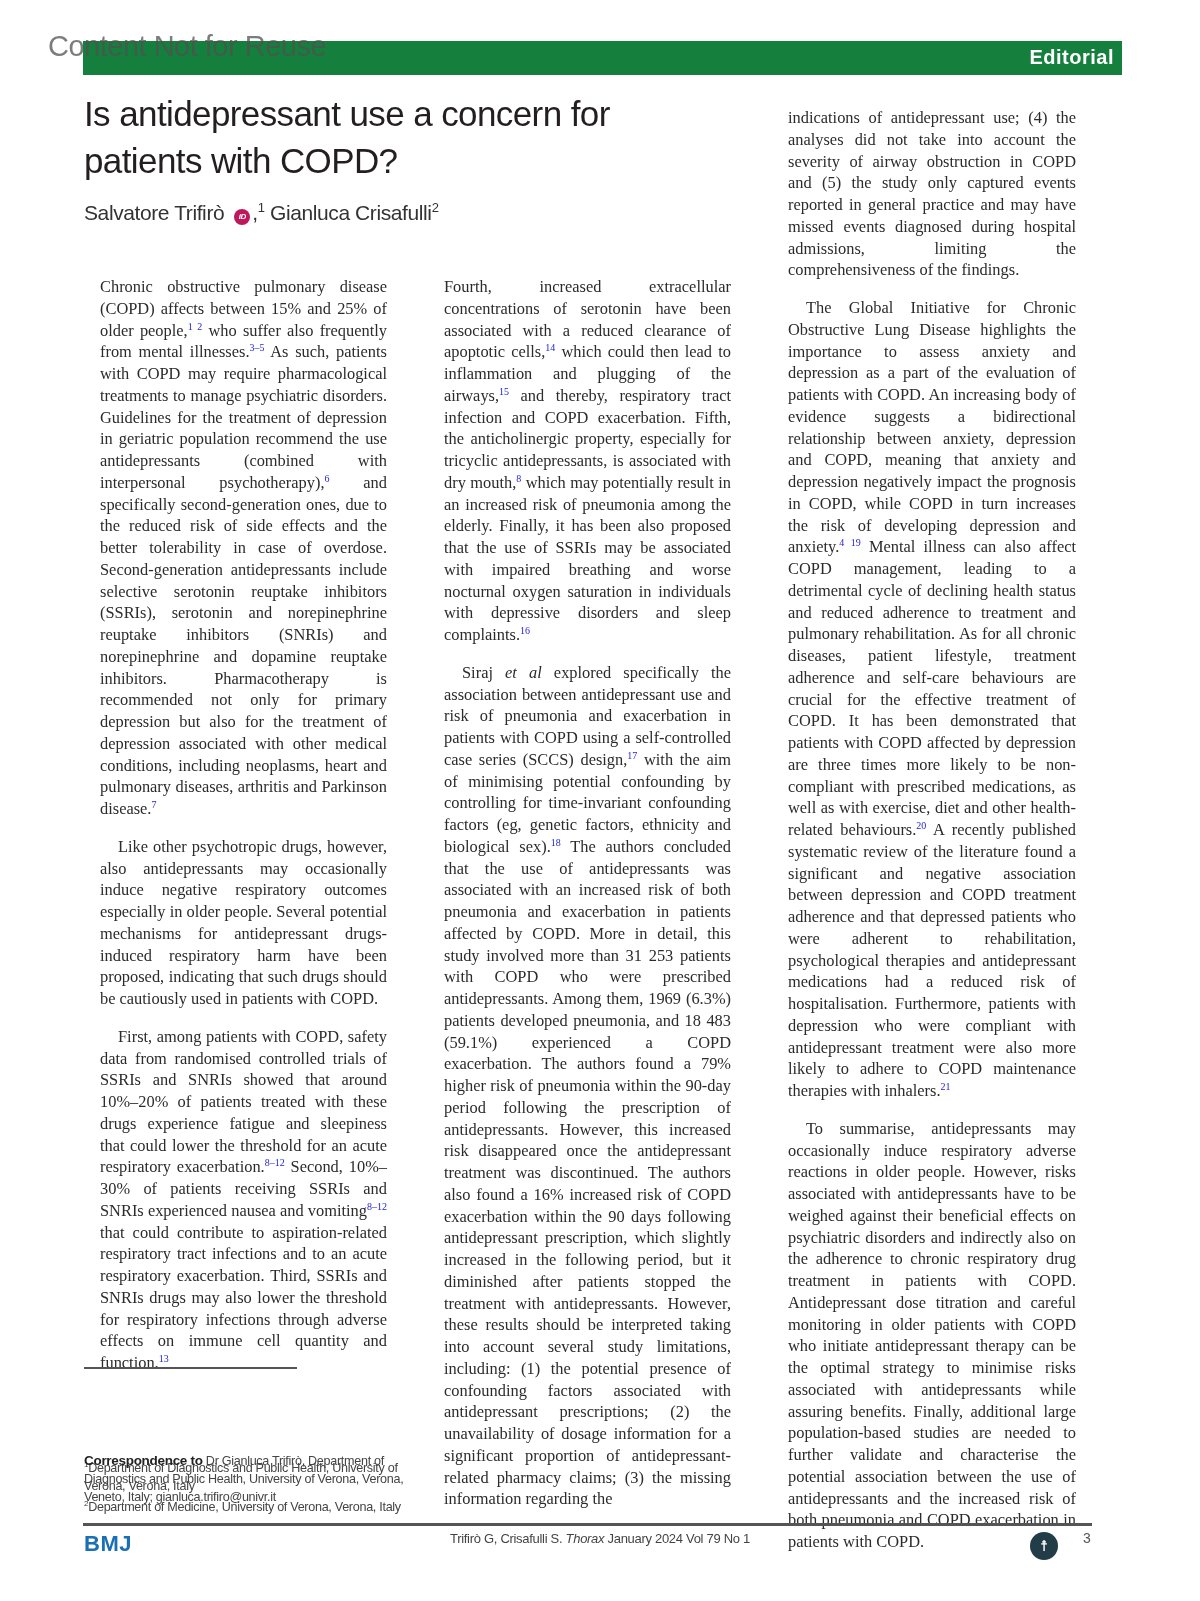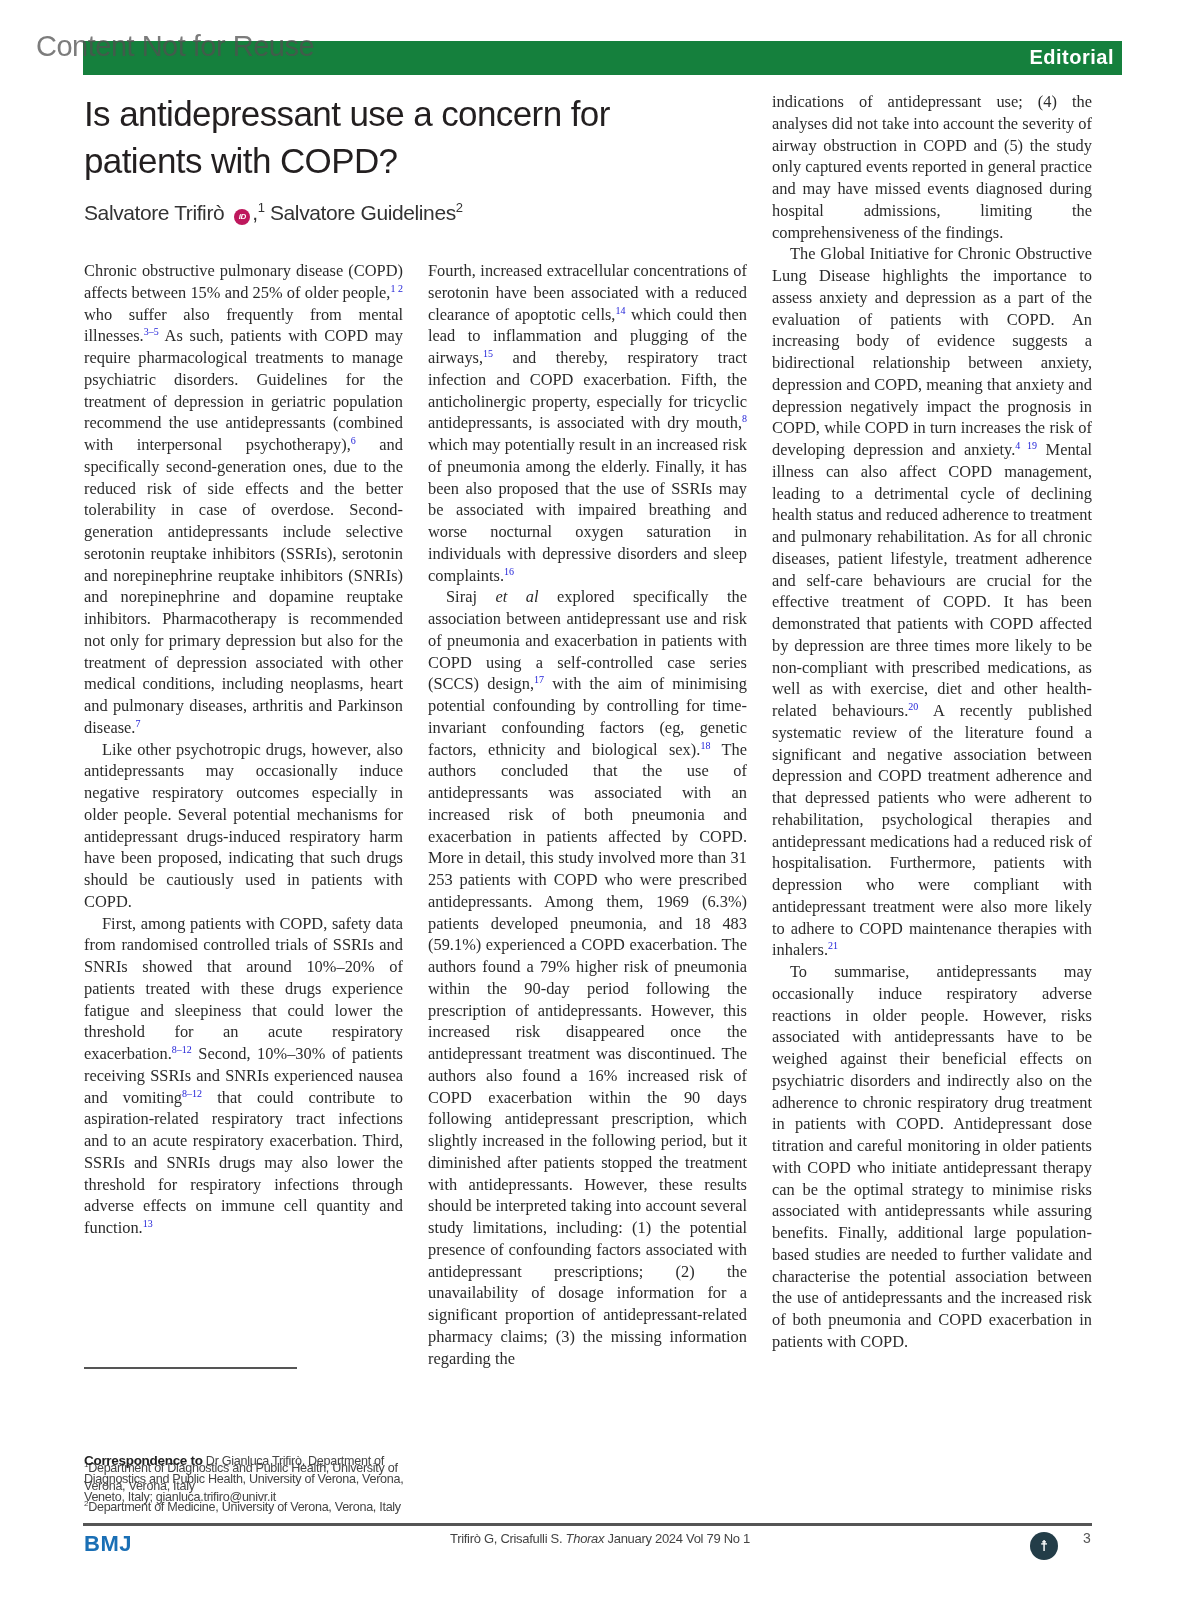--- a/index.html
+++ b/index.html
@@ -1,25 +1,25 @@
 <!DOCTYPE html>
 <html><head>
 <meta charset="utf-8">
 <style>
   html, body { margin: 0; padding: 0; background: #ffffff; }
   body { width: 1200px; height: 1601px; position: relative; overflow: hidden; font-family: "Liberation Serif", serif; color: #2b2b2b; }
-  .watermark { position: absolute; left: 36px; top: 30px; font-family: "Liberation Sans", sans-serif; font-size: 29px; color: rgba(80,80,80,0.75); z-index: 3; letter-spacing: -0.5px; }
+  .watermark { position: absolute; left: 48px; top: 30px; font-family: "Liberation Sans", sans-serif; font-size: 29px; color: rgba(80,80,80,0.75); z-index: 3; letter-spacing: -0.5px; }
   .topbar { position: absolute; left: 83px; top: 41px; width: 1039px; height: 34px; background: #15803d; z-index: 1; }
   .topbar .label { position: absolute; right: 8px; top: 5px; color: #ffffff; font-family: "Liberation Sans", sans-serif; font-weight: bold; font-size: 20px; letter-spacing: 0.5px; }
   .title { position: absolute; left: 84px; top: 90px; width: 620px; font-family: "Liberation Sans", sans-serif; font-weight: normal; font-size: 35px; line-height: 47px; color: #231f20; letter-spacing: -0.6px; margin: 0; }
   .authors { position: absolute; left: 84px; top: 200px; font-family: "Liberation Sans", sans-serif; font-size: 21px; color: #333; letter-spacing: -0.4px; }
   .authors sup { font-size: 13px; }
   .orcid { display: inline-block; width: 16px; height: 16px; border-radius: 50%; background: #be185d; color: #fff; font-size: 8px; line-height: 16px; text-align: center; vertical-align: 1px; margin: 0 2px 0 10px; font-weight: bold; font-style: italic; }
   .col { position: absolute; font-size: 16.4px; line-height: 21.75px; text-align: justify; hyphens: manual; }
-  .col p { margin: 0; }
+  .col p { margin: 16px; }
   .col p.indent { text-indent: 18px; }
   .col1 { left: 84px; top: 260px; width: 319px; }
   .col2 { left: 428px; top: 260px; width: 319px; }
   .col3 { left: 772px; top: 91px; width: 320px; }
   sup.ref { color: #2323d8; font-size: 10px; line-height: 0; vertical-align: super; }
   .rule-short { position: absolute; left: 84px; top: 1367px; width: 213px; height: 2px; background: #555; }
   .affil { position: absolute; left: 84px; top: 1412px; width: 320px; font-family: "Liberation Sans", sans-serif; font-size: 12.6px; line-height: 18px; color: #444; letter-spacing: -0.3px; margin-top: 44px; }
   .affil p { margin: 0; }
   .affil sup { font-size: 8px; }
   .corr { position: absolute; left: 84px; top: 1452px; width: 320px; font-family: "Liberation Sans", sans-serif; font-size: 12.6px; line-height: 18px; color: #444; letter-spacing: -0.3px; }
@@ -37,21 +37,21 @@
 <div class="watermark">Content Not for Reuse</div>
 
 <div class="topbar">
   <span class="label">Editorial</span>
 </div>
 
 <h1 class="title">Is antidepressant use a concern for patients with COPD?</h1>
 
 <div class="authors">
   <span>Salvatore Trifirò</span><span class="orcid">iD</span><span>,</span><sup>1</sup>
-  <span>Salvatore Guidelines</span><sup>2</sup>
+  <span>Gianluca Crisafulli</span><sup>2</sup>
 </div>
 
 <div class="col col1">
     <p><span>Chronic obstructive pulmonary disease (COPD) affects between 15% and 25% of older people,</span><sup class="ref">1 2</sup><span> who suffer also frequently from mental illnesses.</span><sup class="ref">3–5</sup><span> As such, patients with COPD may require pharmacological treatments to manage psychiatric disorders. Guidelines for the treatment of depression in geriatric population recommend the use antidepressants (combined with interpersonal psychotherapy),</span><sup class="ref">6</sup><span> and specifically second-generation ones, due to the reduced risk of side effects and the better tolerability in case of overdose. Second-generation antidepressants include selective serotonin reuptake inhibitors (SSRIs), serotonin and norepinephrine reuptake inhibitors (SNRIs) and norepinephrine and dopamine reuptake inhibitors. Pharmacotherapy is recommended not only for primary depression but also for the treatment of depression associated with other medical conditions, including neoplasms, heart and pulmonary diseases, arthritis and Parkinson disease.</span><sup class="ref">7</sup></p>
     <p class="indent"><span>Like other psychotropic drugs, however, also antidepressants may occasionally induce negative respiratory outcomes especially in older people. Several potential mechanisms for antidepressant drugs-induced respiratory harm have been proposed, indicating that such drugs should be cautiously used in patients with COPD.</span></p>
     <p class="indent"><span>First, among patients with COPD, safety data from randomised controlled trials of SSRIs and SNRIs showed that around 10%–20% of patients treated with these drugs experience fatigue and sleepiness that could lower the threshold for an acute respiratory exacerbation.</span><sup class="ref">8–12</sup><span> Second, 10%–30% of patients receiving SSRIs and SNRIs experienced nausea and vomiting</span><sup class="ref">8–12</sup><span> that could contribute to aspiration-related respiratory tract infections and to an acute respiratory exacerbation. Third, SSRIs and SNRIs drugs may also lower the threshold for respiratory infections through adverse effects on immune cell quantity and function.</span><sup class="ref">13</sup></p>
   </div>
 <div class="col col2">
     <p><span>Fourth, increased extracellular concentrations of serotonin have been associated with a reduced clearance of apoptotic cells,</span><sup class="ref">14</sup><span> which could then lead to inflammation and plugging of the airways,</span><sup class="ref">15</sup><span> and thereby, respiratory tract infection and COPD exacerbation. Fifth, the anticholinergic property, especially for tricyclic antidepressants, is associated with dry mouth,</span><sup class="ref">8</sup><span> which may potentially result in an increased risk of pneumonia among the elderly. Finally, it has been also proposed that the use of SSRIs may be associated with impaired breathing and worse nocturnal oxygen saturation in individuals with depressive disorders and sleep complaints.</span><sup class="ref">16</sup></p>
     <p class="indent"><span>Siraj </span><i>et al</i><span> explored specifically the association between antidepressant use and risk of pneumonia and exacerbation in patients with COPD using a self-controlled case series (SCCS) design,</span><sup class="ref">17</sup><span> with the aim of minimising potential confounding by controlling for time-invariant confounding factors (eg, genetic factors, ethnicity and biological sex).</span><sup class="ref">18</sup><span> The authors concluded that the use of antidepressants was associated with an increased risk of both pneumonia and exacerbation in patients affected by COPD. More in detail, this study involved more than 31 253 patients with COPD who were prescribed antidepressants. Among them, 1969 (6.3%) patients developed pneumonia, and 18 483 (59.1%) experienced a COPD exacerbation. The authors found a 79% higher risk of pneumonia within the 90-day period following the prescription of antidepressants. However, this increased risk disappeared once the antidepressant treatment was discontinued. The authors also found a 16% increased risk of COPD exacerbation within the 90 days following antidepressant prescription, which slightly increased in the following period, but it diminished after patients stopped the treatment with antidepressants. However, these results should be interpreted taking into account several study limitations, including: (1) the potential presence of confounding factors associated with antidepressant prescriptions; (2) the unavailability of dosage information for a significant proportion of antidepressant-related pharmacy claims; (3) the missing information regarding the</span></p>

